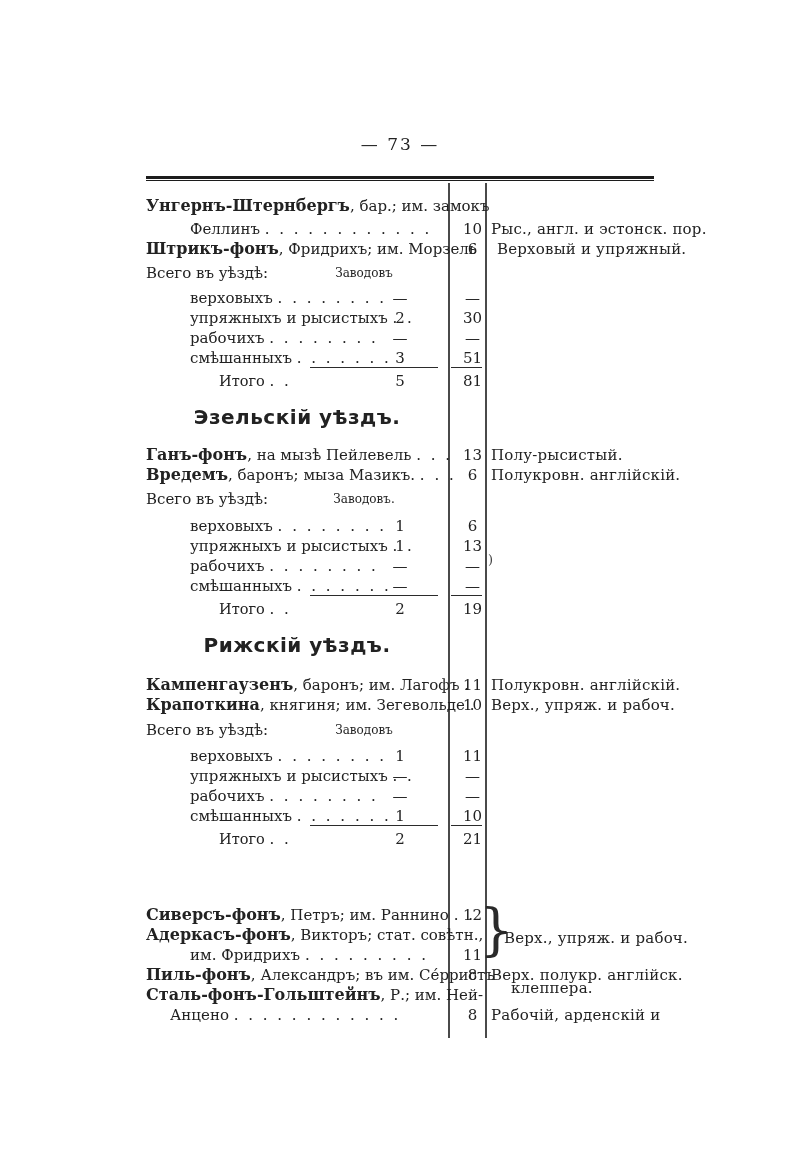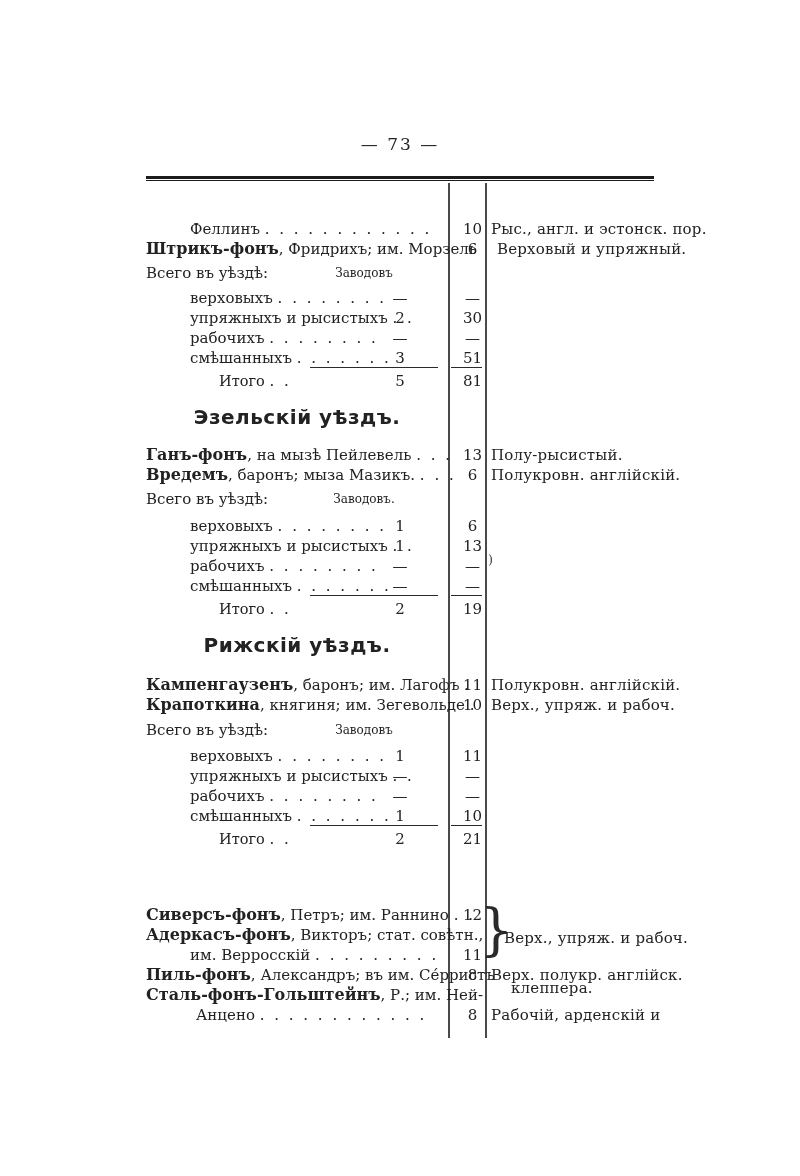--- a/index.html
+++ b/index.html
@@ -10,21 +10,21 @@
   .tbl{position:absolute;left:146px;top:176px;width:508px;height:872px;}
   .toprule{position:absolute;left:0;top:0;width:508px;height:7px;border-top:3px solid #1c1c1c;}
   .toprule::after{content:"";display:block;margin-top:1px;border-top:1.5px solid #1c1c1c;}
   .vr{position:absolute;top:7px;width:1.5px;height:855px;background:#4a4a4a;}
   .vr1{left:302px;}
   .vr2{left:339px;}
   .row{position:absolute;left:0;width:508px;height:20px;line-height:20px;
        font-size:15px;white-space:nowrap;}
   .b{font-weight:bold;font-size:16px;}
   .cont{margin-left:44px;}
-  .cont2{margin-left:50px;}
+  .cont2{margin-left:24px;}
   .dots{word-spacing:5px;}
   .plants{position:absolute;left:228px;width:52px;text-align:center;}
   .horses{position:absolute;left:308px;width:37px;text-align:center;}
   .desc{position:absolute;left:345px;font-size:15px;letter-spacing:.2px;white-space:nowrap;}
   .desc2{left:358px;}
   .desc-ind{left:365px;}
   .zavodov{position:absolute;left:160px;width:116px;text-align:center;font-size:12px;}
   .itogo{margin-left:73px;font-size:14.5px;}
   .heading{position:absolute;left:0;width:302px;text-align:center;font-weight:bold;
            font-size:20px;letter-spacing:.5px;line-height:24px;
@@ -40,20 +40,23 @@
 
 <div class="page">
 
   <div class="pageno">— 73 —</div>
 
   <div class="tbl">
     <div class="toprule"></div>
     <div class="vr vr1"></div>
     <div class="vr vr2"></div>
 
+    <div class="row" style="top:20px">
+      <span class="b">Унгернъ-Штернбергъ</span><span>, бар.; им. замокъ</span>
+    </div>
     <div class="row" style="top:43px">
       <span class="cont">Феллинъ</span>
       <span class="dots">. . . . . . . . . . . .</span>
       <span class="horses">10</span>
       <span class="desc">Рыс., англ. и эстонск. пор.</span>
     </div>
     <div class="row" style="top:63px">
       <span class="b">Штрикъ-фонъ</span><span>, Фридрихъ; им. Морзель</span>
       <span class="horses">6</span>
       <span class="desc" style="left:351px">Верховый и упряжный.</span>
@@ -183,21 +186,21 @@
 
     <div class="row" style="top:729px">
       <span class="b">Сиверсъ-фонъ</span><span>, Петръ; им. Раннино</span>
       <span class="dots">. .</span>
       <span class="horses">12</span>
     </div>
     <div class="row" style="top:749px">
       <span class="b">Адеркасъ-фонъ</span><span>, Викторъ; стат. совѣтн.,</span>
     </div>
     <div class="row" style="top:769px">
-      <span class="cont">им. Верросскій</span>
+      <span class="cont">им. Фридрихъ</span>
       <span class="dots">. . . . . . . . .</span>
       <span class="horses">11</span>
     </div>
     <div class="brace">}</div>
     <div class="row" style="top:752px">
       <span class="desc desc2">Верх., упряж. и рабоч.</span>
     </div>
     <div class="row" style="top:789px">
       <span class="b">Пиль-фонъ</span><span>, Александръ; въ им. Се́рристъ</span>
       <span class="horses">8</span>

